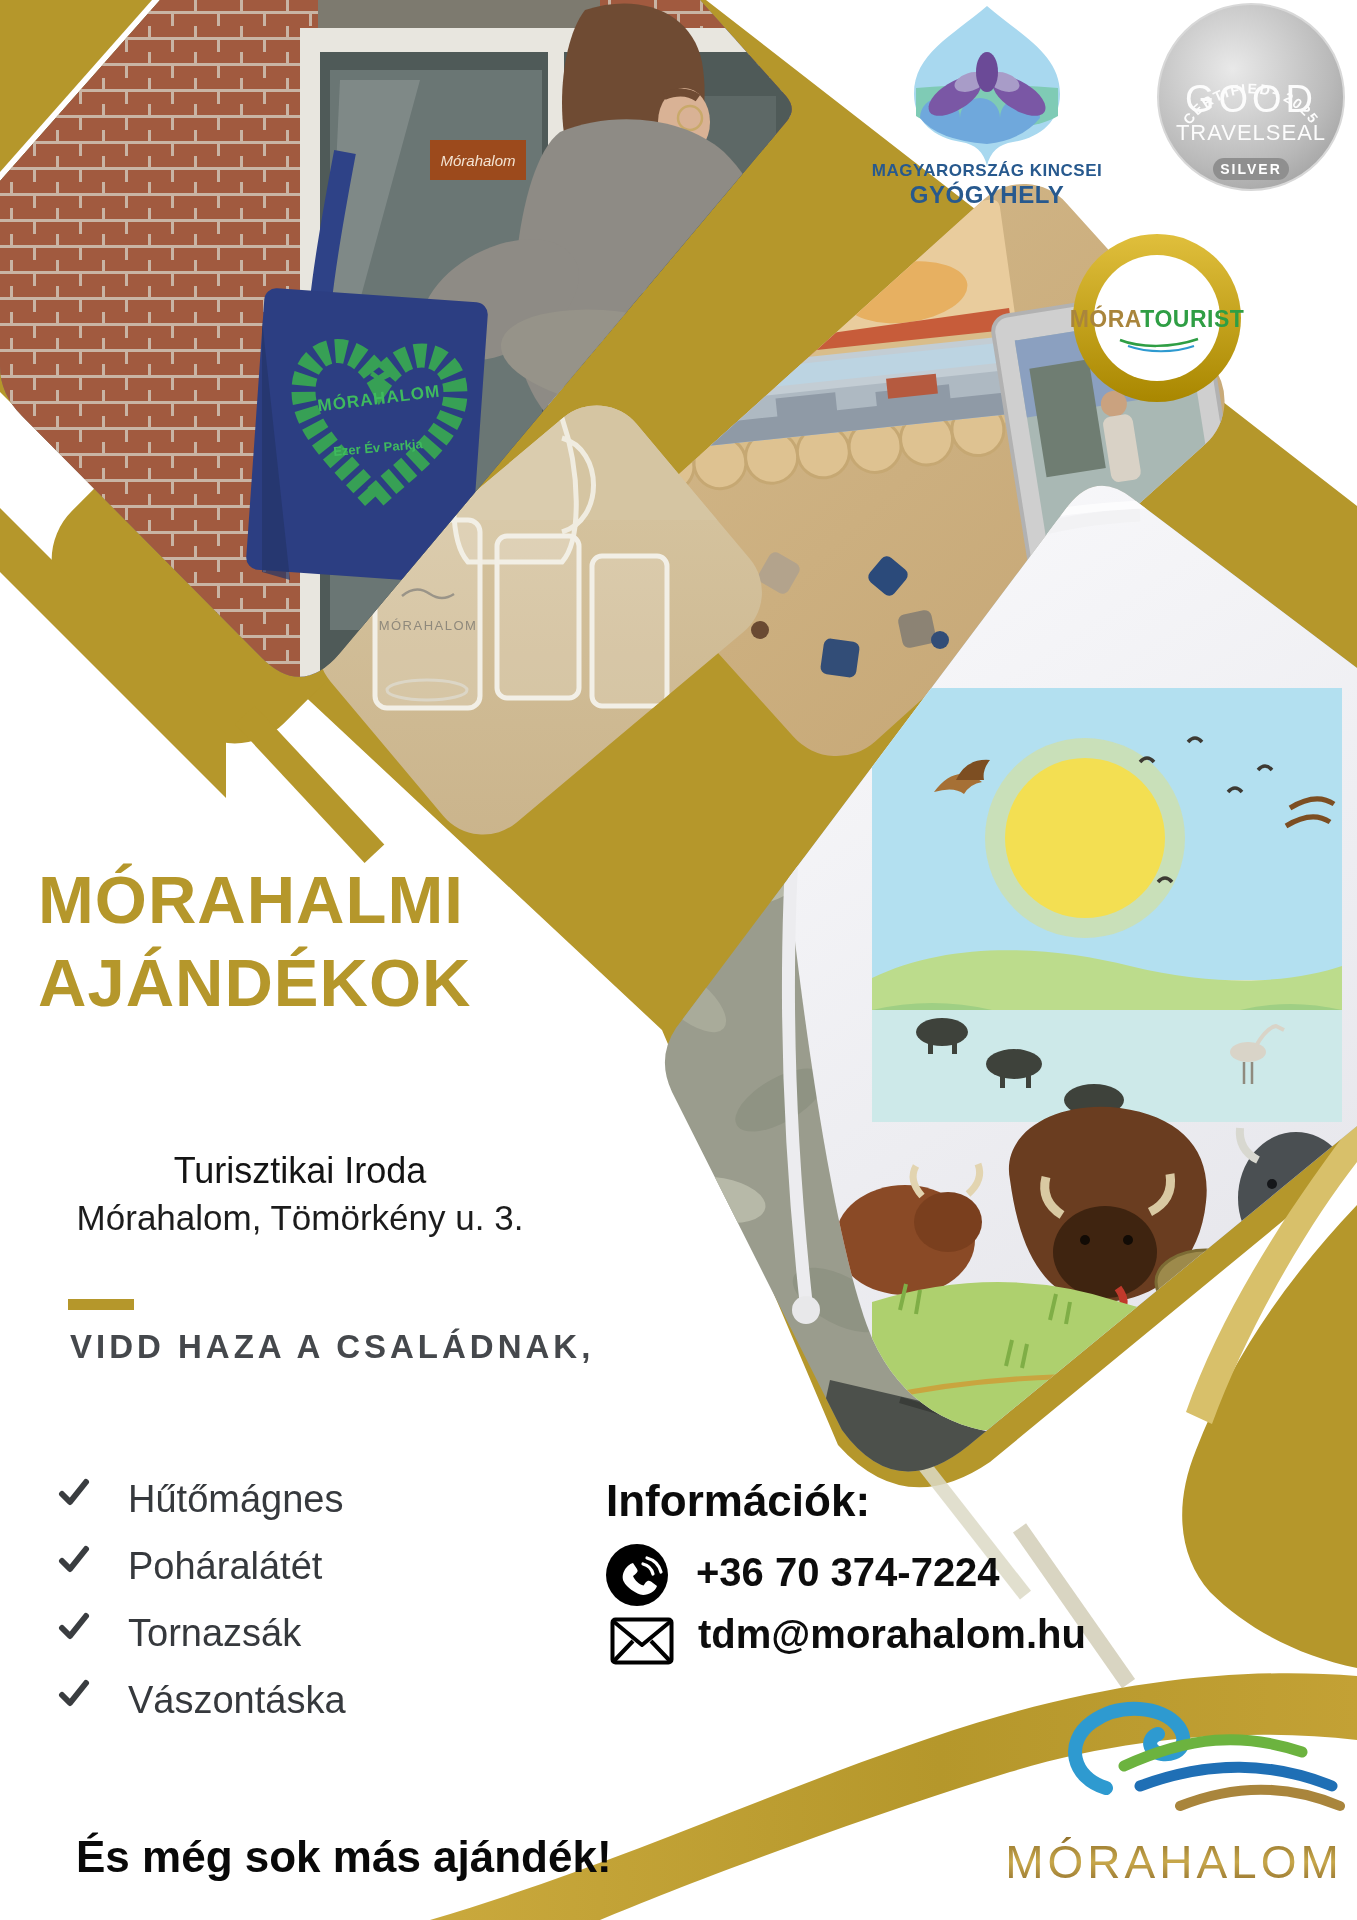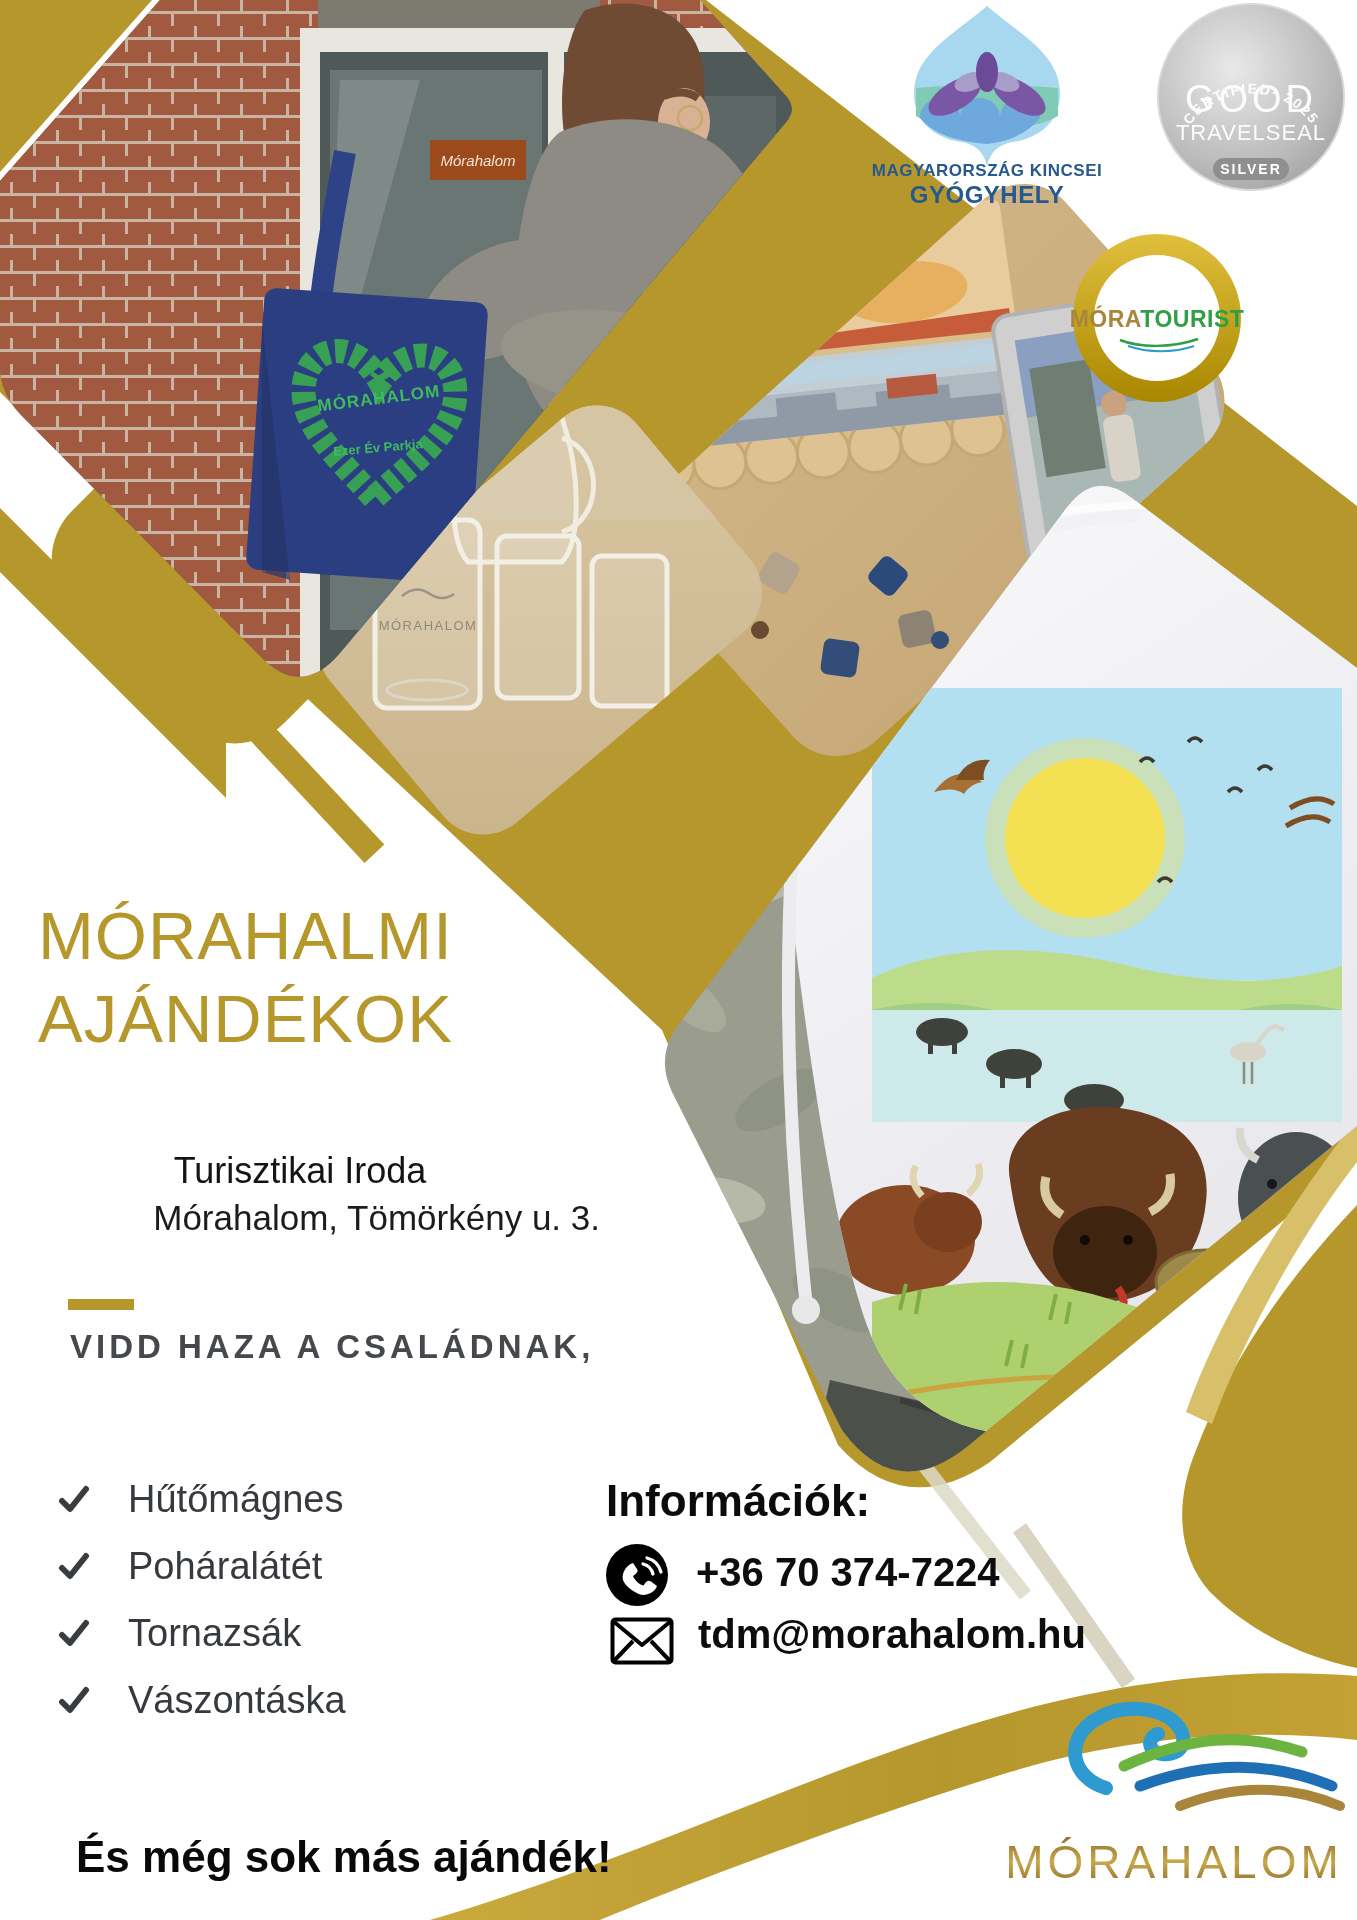--- a/index.html
+++ b/index.html
@@ -2,28 +2,28 @@
 <html><head>
 <meta charset="utf-8">
 <style>
   html,body{margin:0;padding:0;background:#777;}
   .poster{
     position:relative;width:1357px;height:1920px;background:#ffffff;
     overflow:hidden;font-family:"Liberation Sans",sans-serif;margin:0 auto;
   }
   .abs{position:absolute;}
   svg text{font-family:"Liberation Sans",sans-serif;}
-  .bigtitle{left:38px;top:858px;font-size:67px;font-weight:400;color:#b5972b;line-height:1.24;letter-spacing:1px;margin-top:36px;}
+  .bigtitle{left:38px;top:858px;font-size:67px;font-weight:700;color:#b5972b;line-height:1.24;letter-spacing:1px;}
   .p-heading{left:42px;top:1080px;font-size:48px;font-weight:700;color:#b5972b;letter-spacing:.5px;}
   .p-place{left:0;top:1150px;width:600px;text-align:center;font-size:36px;font-weight:400;color:#141414;}
-  .p-address{left:0;top:1198px;width:600px;text-align:right;font-size:35px;font-weight:400;color:#1c1c1c;}
+  .p-address{left:0;top:1198px;width:600px;text-align:center;font-size:35px;font-weight:400;color:#1c1c1c;}
   .divider{left:68px;top:1299px;width:66px;height:11px;background:#b5972b;}
   .tagline{font-size:33px;font-weight:700;letter-spacing:4px;color:#45484c;}
   .tag1{left:70px;top:1328px;} .tag2{left:70px;top:1381px;}
-  .chk-row{left:58px;display:flex;align-items:center;gap:38px;}
+  .chk-row{left:58px;display:flex;gap:38px;}
   .chk-label{font-size:38px;color:#36393d;}
   .info-h{left:606px;top:1476px;font-size:44px;font-weight:700;color:#0b0b0b;}
   .contact-text{font-weight:700;color:#0d0d0d;font-size:40px;}
   .phone-t{left:696px;top:1550px;}
   .email-t{left:698px;top:1612px;}
   .more{left:76px;top:1832px;font-size:44px;font-weight:700;color:#090909;}
 </style>
 </head>
 <body>
 

